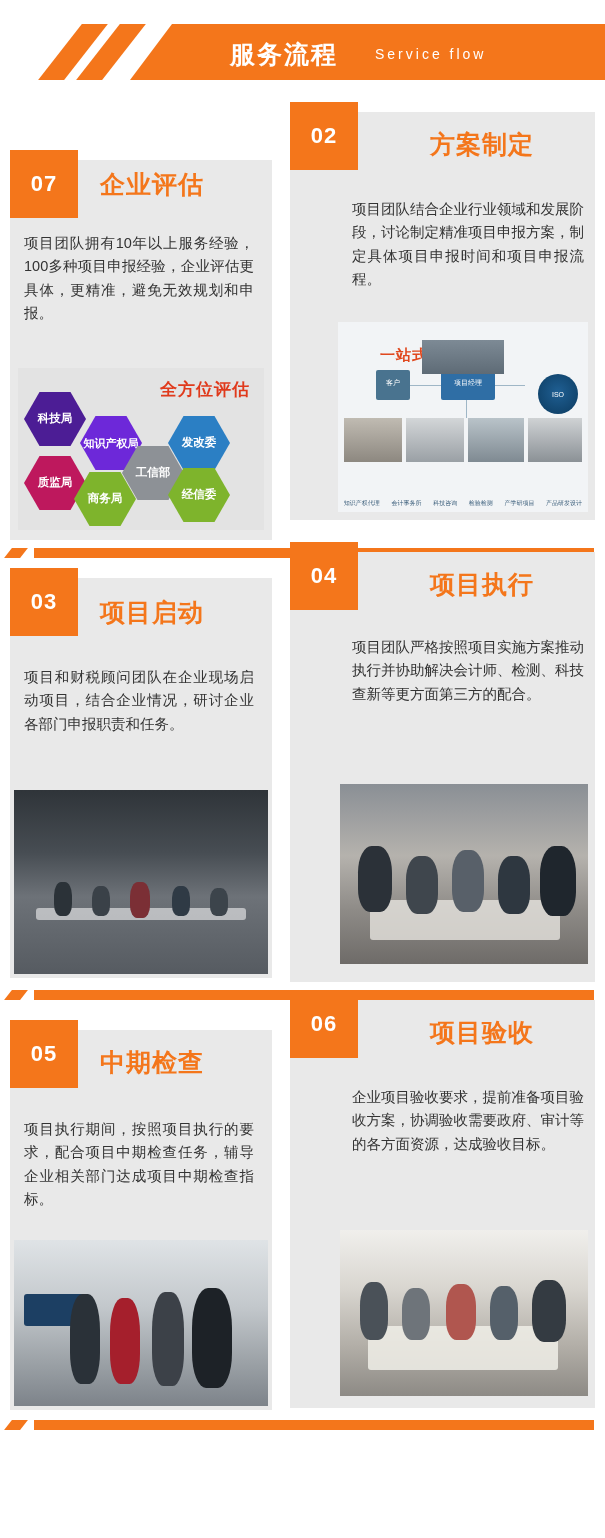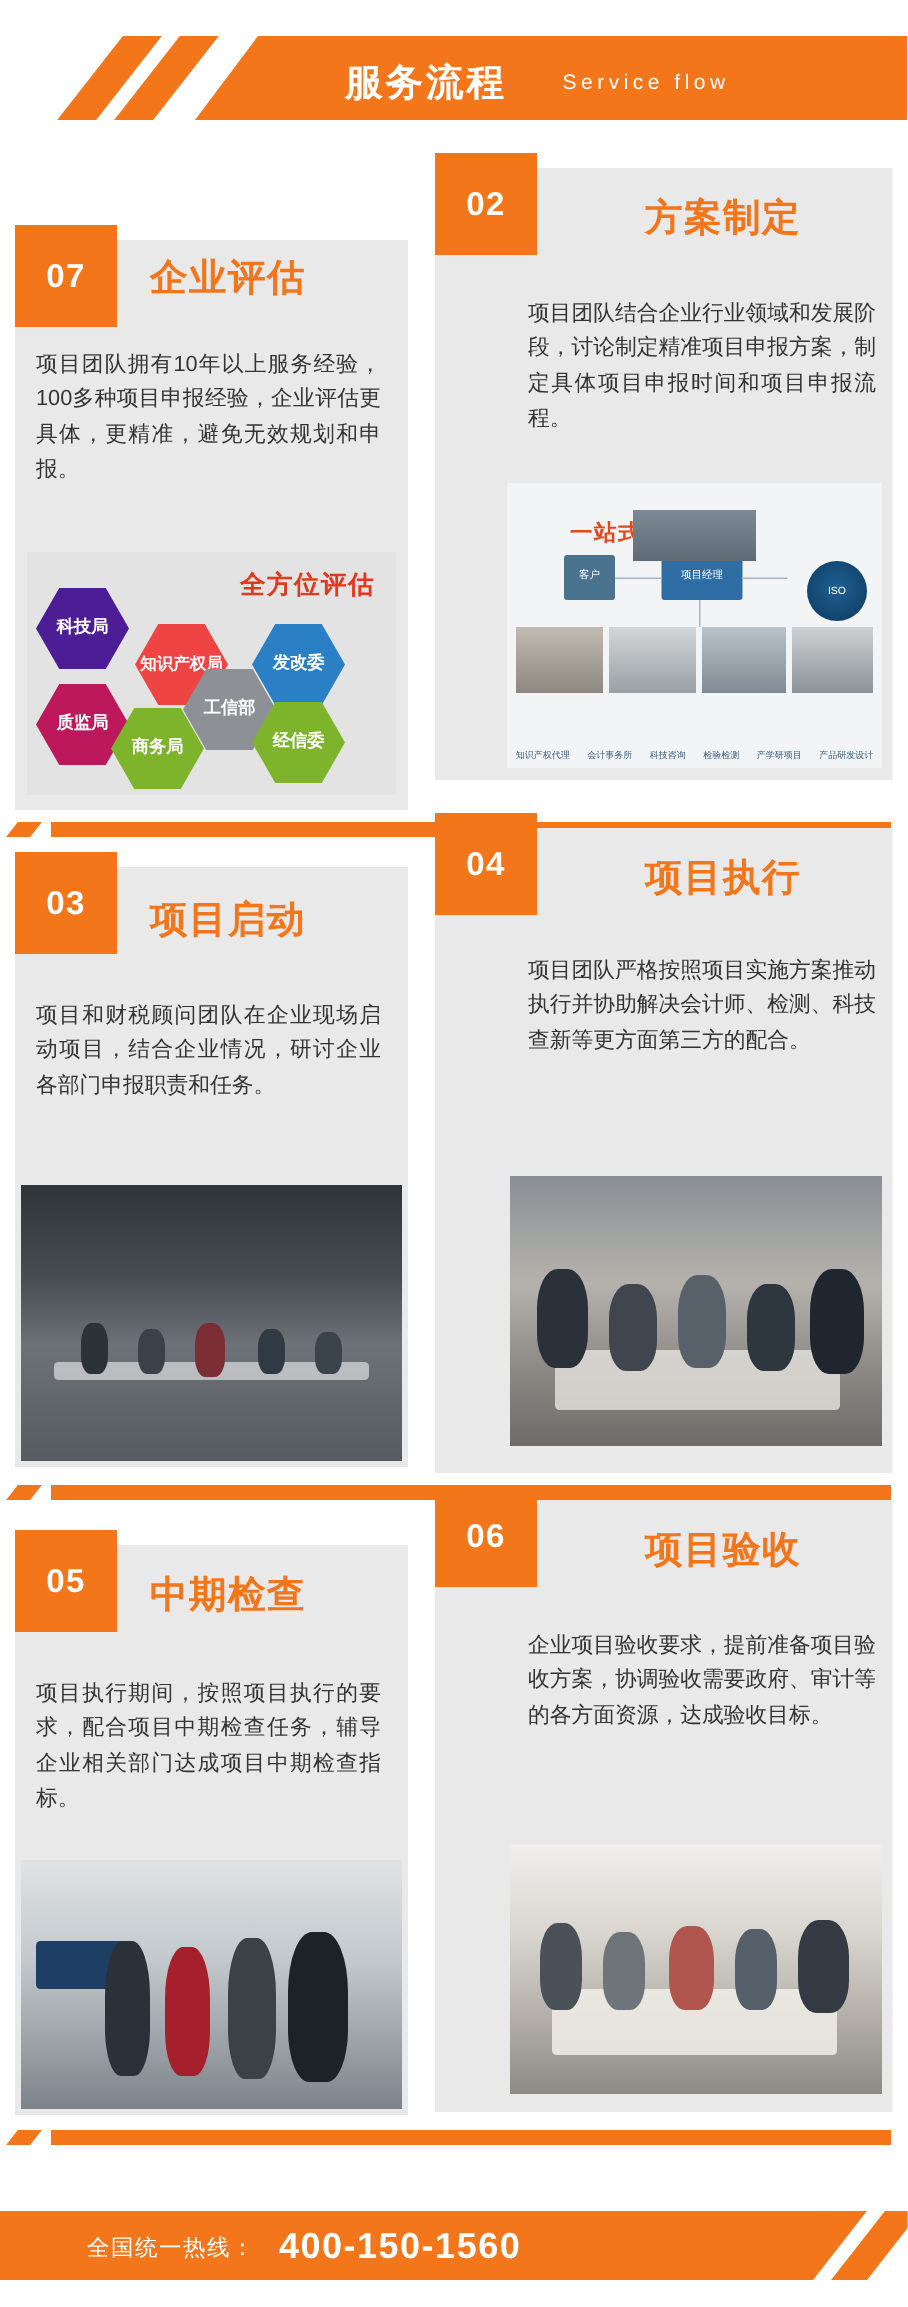--- a/index.html
+++ b/index.html
@@ -147,21 +147,21 @@
   </div>
 
   <div class="card" style="left:10px;top:160px;width:262px;height:380px;"></div>
   <div class="badge" style="left:10px;top:150px;">07</div>
   <div class="card-title" style="left:100px;top:168px;">企业评估</div>
   <div class="card-text" style="left:24px;top:232px;width:230px;">项目团队拥有10年以上服务经验，100多种项目申报经验，企业评估更具体，更精准，避免无效规划和申报。</div>
 
   <div class="hexwrap" style="left:18px;top:368px;width:246px;height:162px;">
     <div class="hexlabel" style="left:96px;top:10px;margin-left:46px;">全方位评估</div>
     <div class="hex" style="left:6px;top:24px;background:#4c1d95;">科技局</div>
-    <div class="hex small" style="left:72px;top:48px;background:#ef4444;">知识产权局</div>
+    <div class="hex small" style="left:62px;top:48px;background:#6d28d9;">知识产权局</div>
     <div class="hex" style="left:150px;top:48px;background:#2b7fc4;">发改委</div>
     <div class="hex" style="left:6px;top:88px;background:#be185d;">质监局</div>
     <div class="hex" style="left:104px;top:78px;background:#8d9196;">工信部</div>
     <div class="hex" style="left:56px;top:104px;background:#7eb42c;">商务局</div>
     <div class="hex" style="left:150px;top:100px;background:#7eb42c;">经信委</div>
   </div>
 
   <div class="card" style="left:290px;top:112px;width:305px;height:408px;"></div>
   <div class="badge" style="left:290px;top:102px;">02</div>
   <div class="card-title" style="left:430px;top:128px;">方案制定</div>
@@ -256,21 +256,14 @@
     <div class="blob" style="left:20px;top:52px;width:28px;height:58px;background:#4a5158;"></div>
     <div class="blob" style="left:62px;top:58px;width:28px;height:52px;background:#6e747a;"></div>
     <div class="blob" style="left:106px;top:54px;width:30px;height:56px;background:#b0564f;"></div>
     <div class="blob" style="left:150px;top:56px;width:28px;height:54px;background:#55606a;"></div>
     <div class="blob" style="left:192px;top:50px;width:34px;height:62px;background:#343b42;"></div>
   </div>
 
   <div class="diag" style="left:8px;top:1420px;width:16px;height:10px;"></div>
   <div class="divider" style="left:34px;top:1420px;width:560px;"></div>
 
-  <div class="footer">
-    <div class="foot-bar"></div>
-    <div class="foot-slash f1"></div>
-    <div class="foot-slash f2"></div>
-    <div class="foot-text">全国统一热线：</div>
-    <div class="foot-num">400-150-1560</div>
-  </div>
 
 </div>
 
 </body></html>

